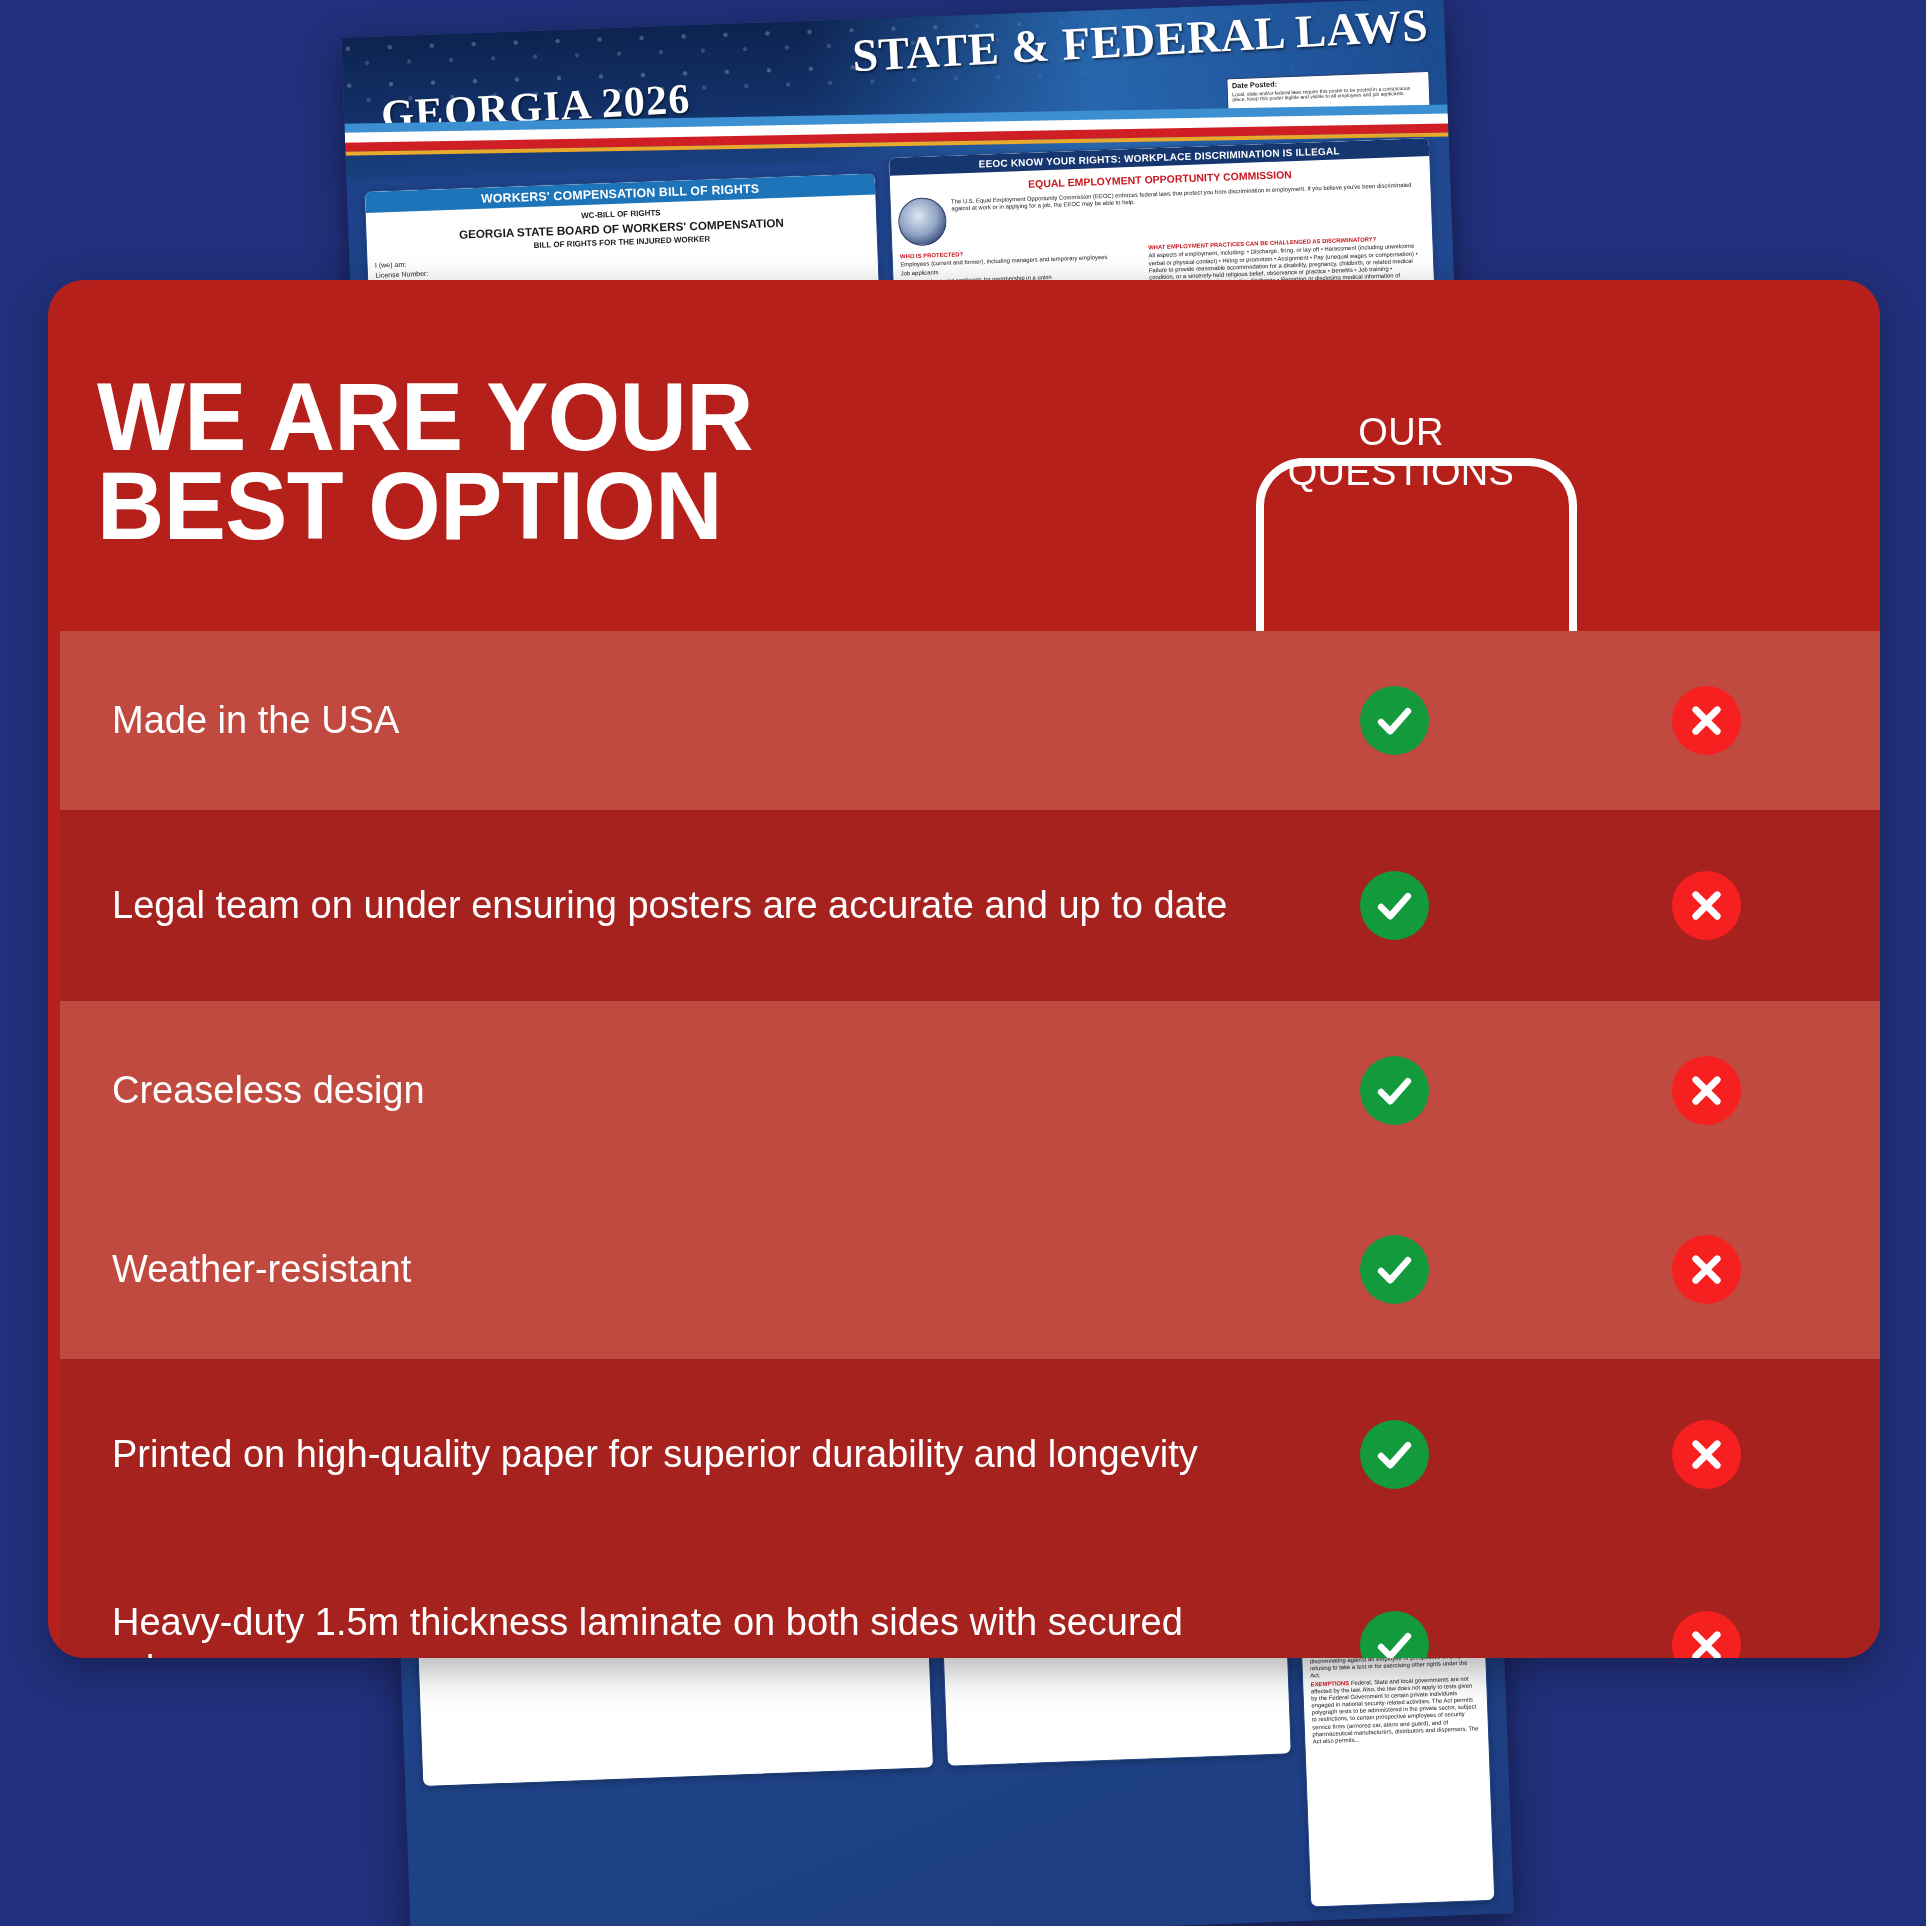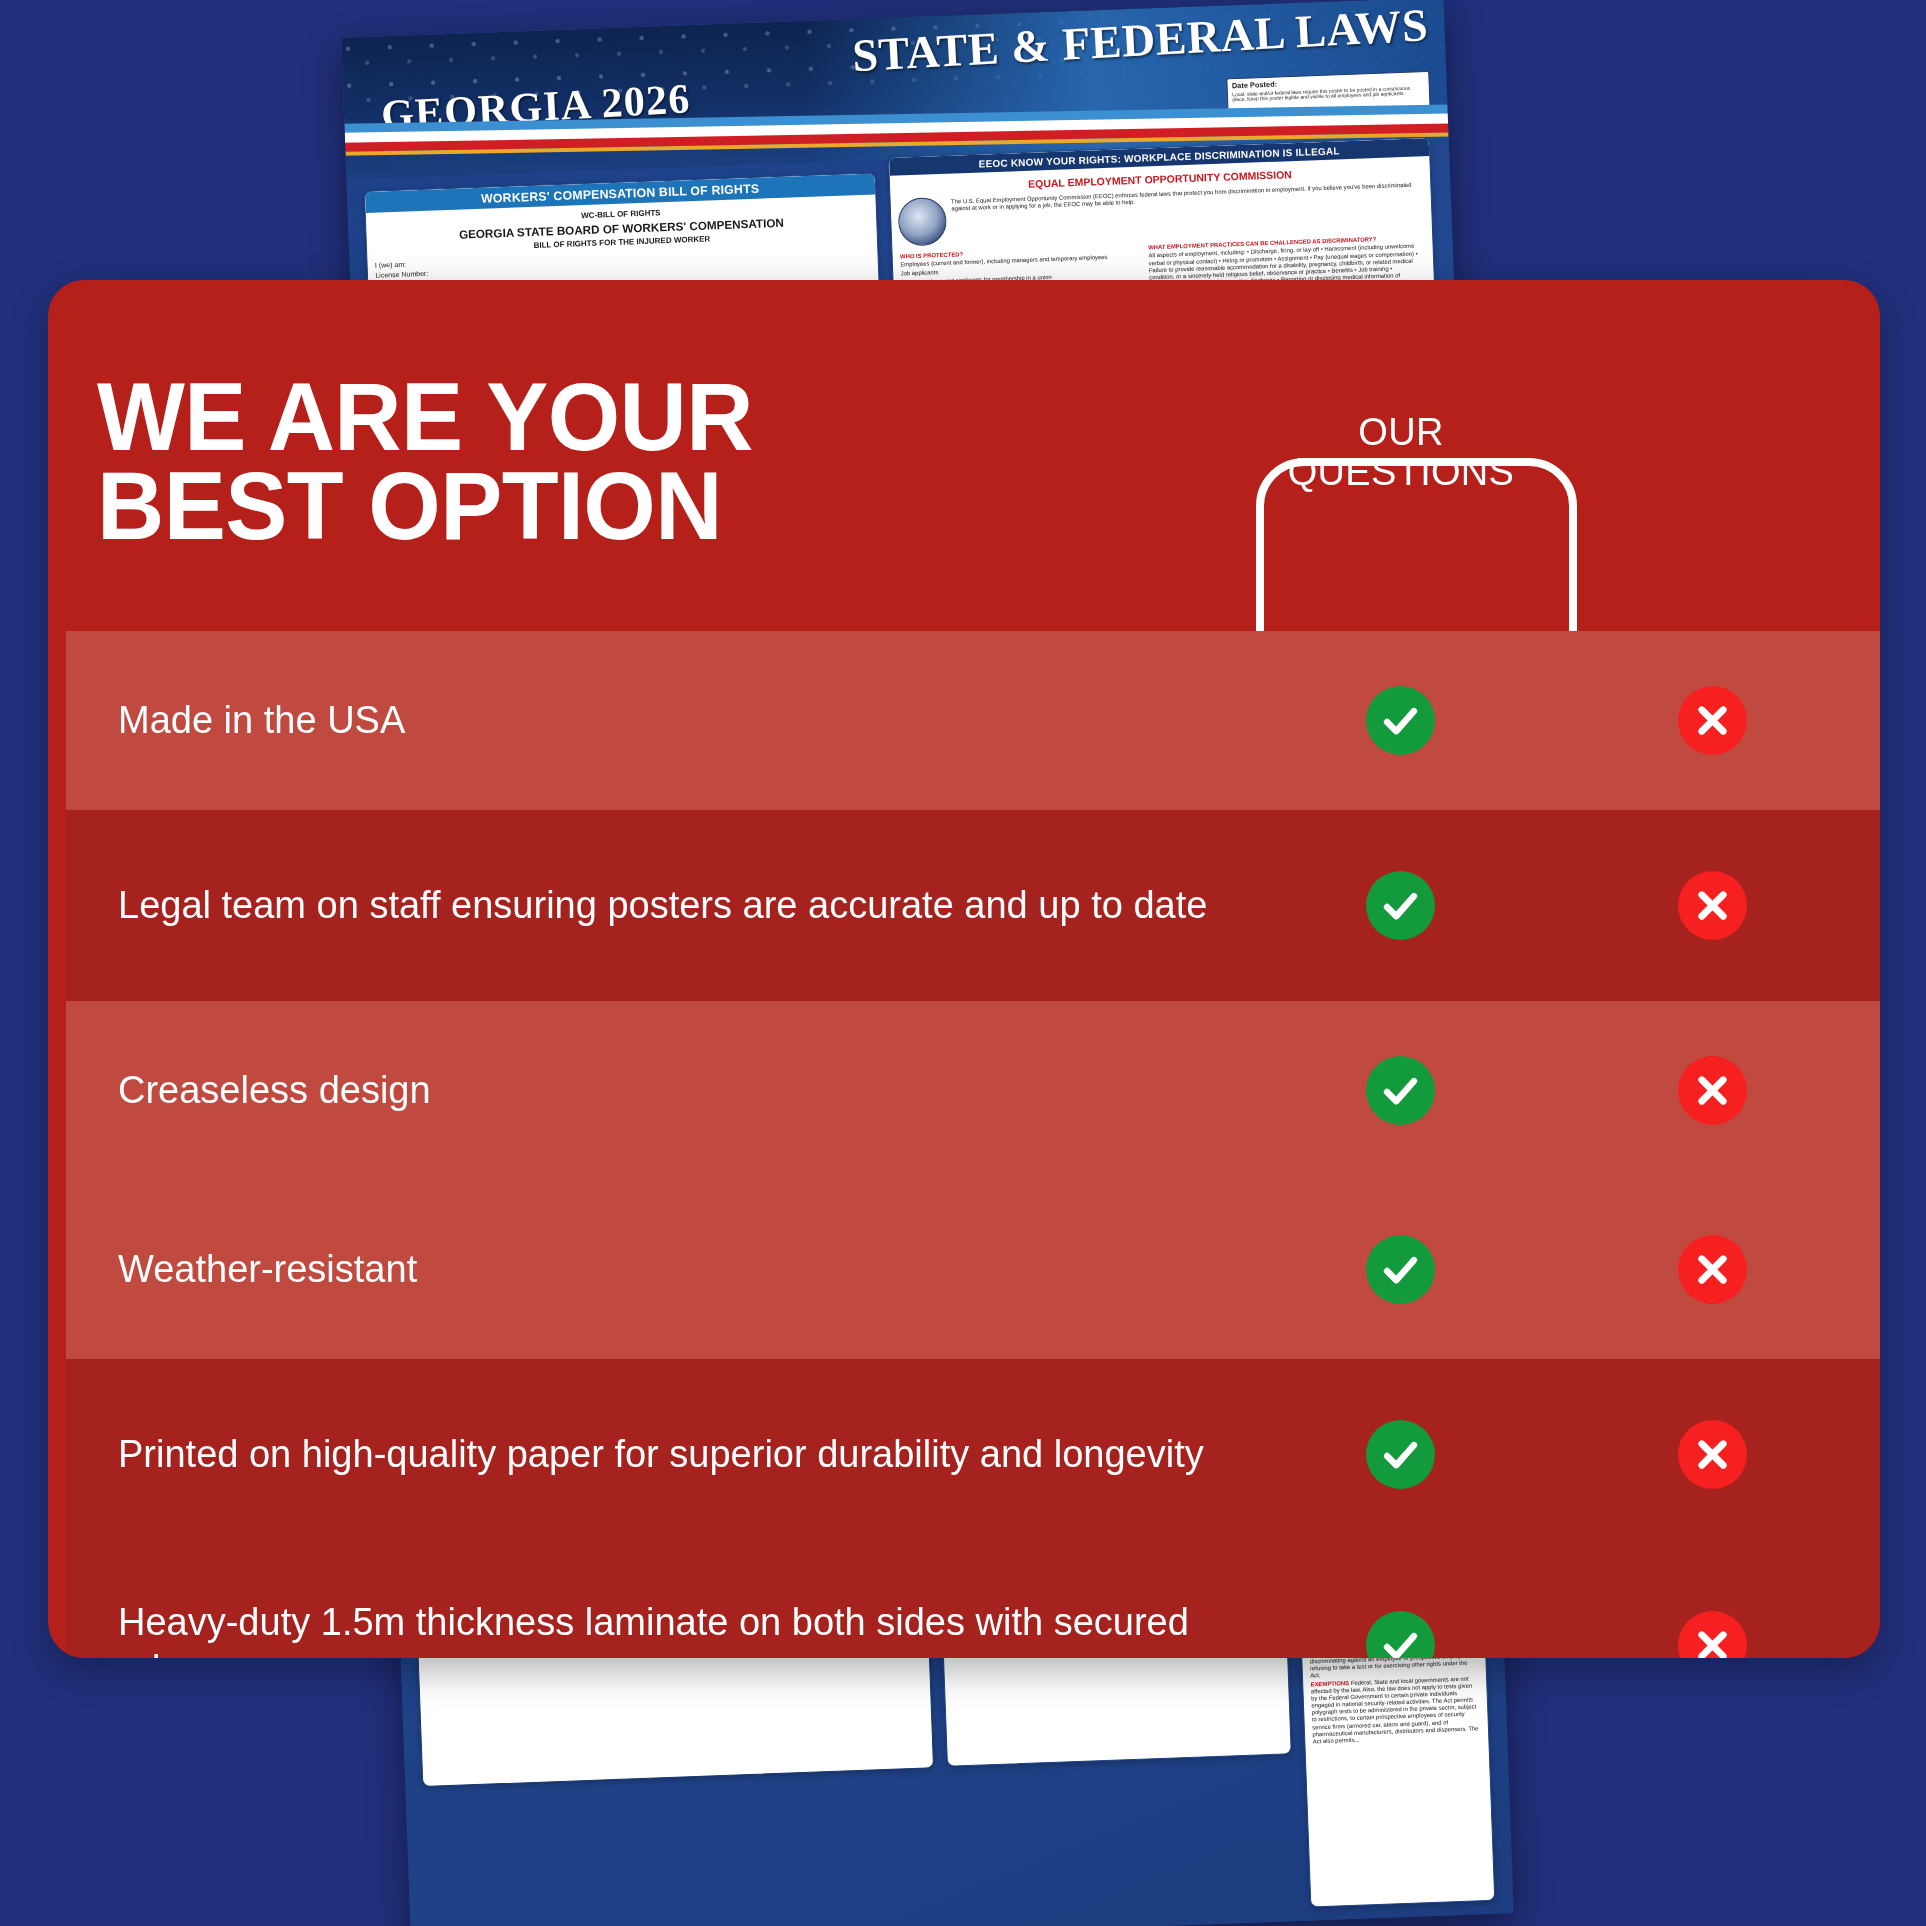--- a/index.html
+++ b/index.html
@@ -145,21 +145,21 @@
     position:absolute;
     left:1208px; top:178px;
     width:321px; height:1246px;
     border:8px solid #fff;
     border-radius:48px;
     pointer-events:none;
   }
 
   
   .rows{
-    position:absolute; left:18px; top:351px; width:1824px;
+    position:absolute; left:12px; top:351px; width:1824px;
   }
   .row{
     position:relative;
     display:flex; align-items:center;
     width:1824px;
   }
   .row.odd{ background:#c04a40; }
   .row.even{ background:#a5221e; }
   .row .label{
     width:1171px;
@@ -378,21 +378,21 @@
         <span class="badge cross">
           <svg viewBox="0 0 24 24" fill="none" stroke="#fff" stroke-width="3.8" stroke-linecap="round">
               <line x1="6" y1="6" x2="18" y2="18"></line>
               <line x1="18" y1="6" x2="6" y2="18"></line>
             </svg>
         </span>
       </div>
     </div>
 
     <div class="row even h2">
-      <div class="label">Legal team on staff ensuring posters are accurate and up to date</div>
+      <div class="label">Legal team on under ensuring posters are accurate and up to date</div>
       <div class="mark">
         <span class="badge check">
           <svg viewBox="0 0 24 24" fill="none" stroke="#fff" stroke-width="3.6" stroke-linecap="round" stroke-linejoin="round">
               <polyline points="4.5,12.8 9.6,18 19.5,6.8"></polyline>
             </svg>
         </span>
       </div>
       <div class="mark others">
         <span class="badge cross">
           <svg viewBox="0 0 24 24" fill="none" stroke="#fff" stroke-width="3.8" stroke-linecap="round">

